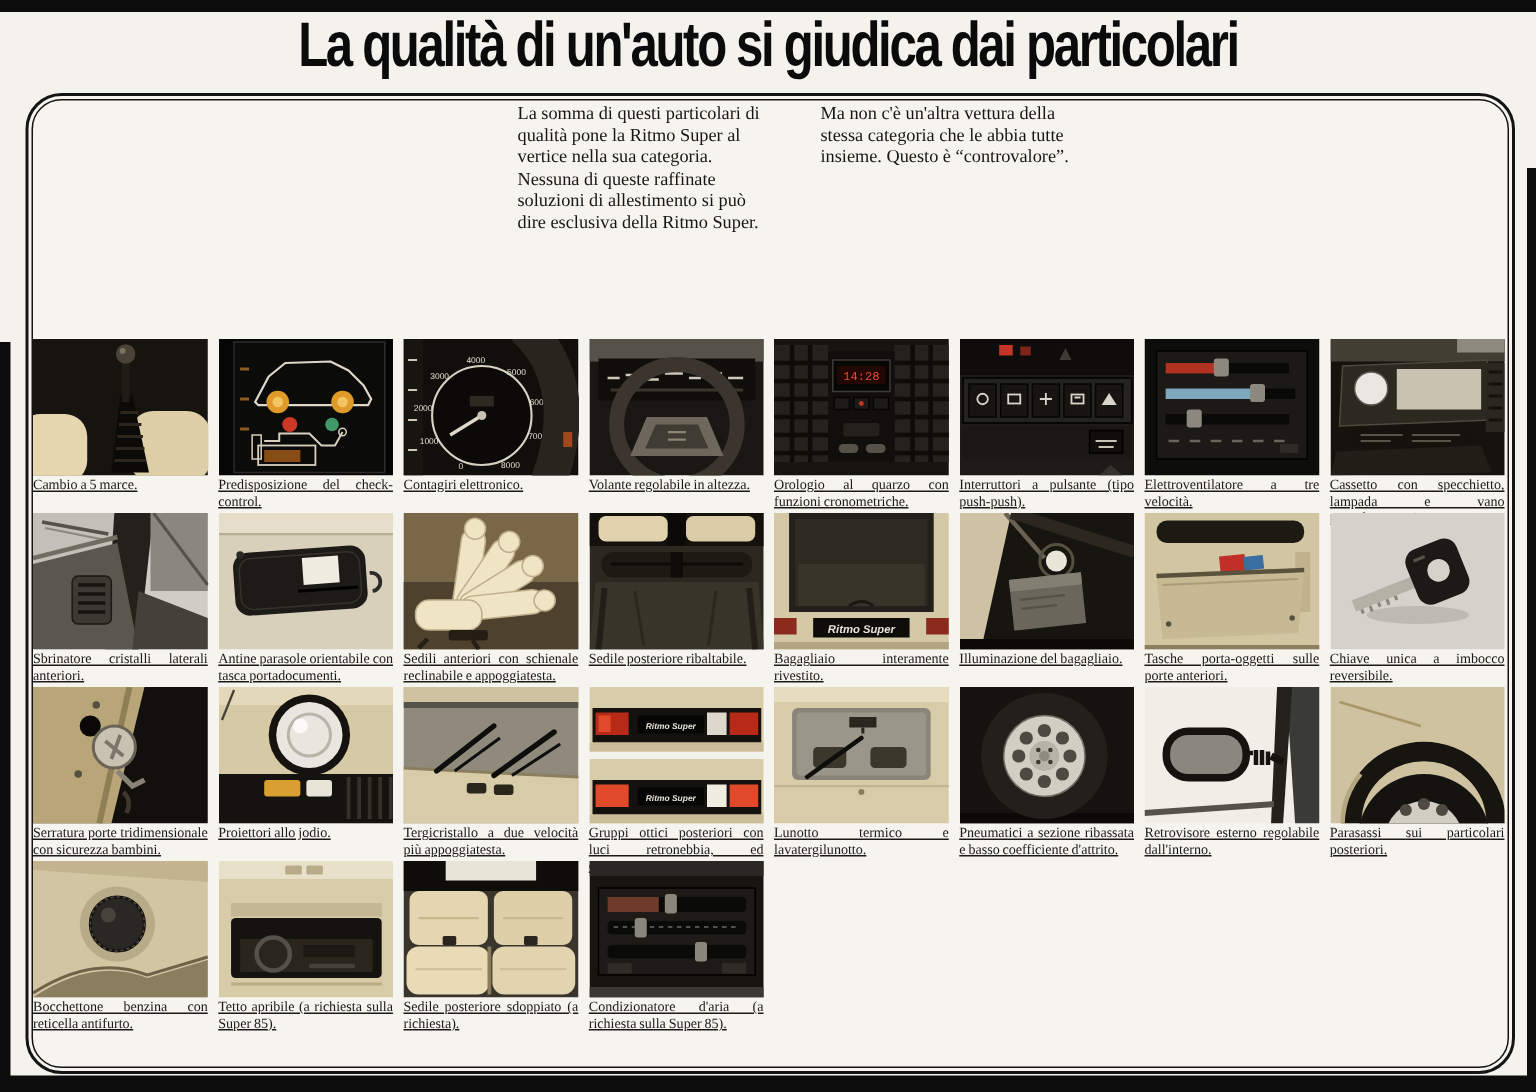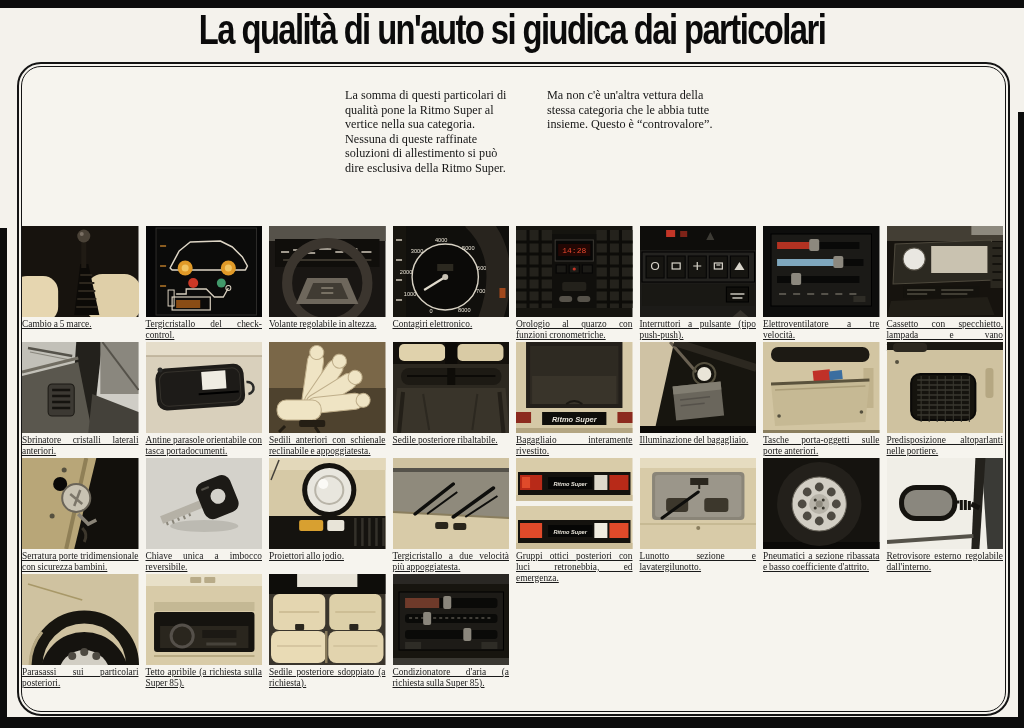--- a/index.html
+++ b/index.html
@@ -15,21 +15,21 @@
     position:absolute;left:0;top:6px;width:1024px;margin:0;text-align:center;
     font-family:"Liberation Sans",sans-serif;font-weight:700;font-size:42px;
     letter-spacing:-2px;transform:scaleX(.78);transform-origin:center;color:#0b0b0b;white-space:nowrap;
   }
   .frame{
     position:absolute;left:17px;top:62px;right:14px;bottom:12px;
     border:2px solid #141414;border-radius:24px;background:#f6f4ee;
   }
   .frame-inner{position:absolute;inset:2px;border:1px solid #141414;border-radius:20px;}
   .intro{
-    position:absolute;left:345px;top:88px;width:380px;display:flex;gap:30px;
+    position:absolute;left:345px;top:68px;width:380px;display:flex;gap:30px;
     font-size:12.2px;line-height:14.6px;
   }
   .intro p{margin:0;width:172px;}
   .grid{
     position:absolute;left:22px;top:226px;width:981px;
     display:grid;grid-template-columns:repeat(8,1fr);column-gap:7px;
   }
   figure{margin:0;padding:0;height:116px;}
   .photo{width:100%;height:91px;display:block;}
   figcaption{
@@ -83,36 +83,21 @@
       <circle cx="82" cy="42" r="7.5" fill="#e09a28"></circle>
         <circle cx="82" cy="42" r="3.5" fill="#f2c562"></circle>
       <circle cx="47" cy="57" r="5" fill="#cc3826"></circle>
       <circle cx="75" cy="57" r="4.5" fill="#41996a"></circle>
       <path d="M30,68 h10 v-5 h20 l8,8 h9 l5,-9" fill="none" stroke="#d8cfbe" stroke-width="1.3"></path>
       <circle cx="82" cy="62" r="2.5" fill="none" stroke="#d8cfbe"></circle>
       <rect x="26" y="71" width="38" height="13" fill="none" stroke="#d8cfbe" stroke-width="1.2"></rect>
       <rect x="30" y="74" width="24" height="8" fill="#a05818" opacity=".85"></rect>
       <rect x="22" y="64" width="6" height="16" fill="none" stroke="#d8cfbe"></rect>
     </svg>
-    <figcaption>Tergicristallo del check-control.</figcaption>
-  </figure>
-
-  <figure>
-    <svg class="photo" viewBox="0 0 116 91" preserveAspectRatio="none">
-      <rect width="116" height="91" fill="#191613"></rect>
-      <rect x="0" y="0" width="116" height="15" fill="#56524a"></rect>
-      <rect x="6" y="13" width="104" height="28" fill="#100e0b"></rect>
-      <path d="M12,26 h8 M24,24 h10 M38,27 h8 M50,23 h12 M66,26 h8 M78,23 h10 M92,26 h10" stroke="#cfc8ba" stroke-width="1.6"></path>
-      <path d="M14,34 h88" stroke="#3a352c" stroke-width="2"></path>
-      <circle cx="58" cy="57" r="40" fill="none" stroke="#3b352e" stroke-width="10"></circle>
-      <path d="M38,52 L78,52 89,78 27,78 Z" fill="#6e675c"></path>
-      <path d="M44,57 L72,57 79,73 37,73 Z" fill="#403b33"></path>
-      <path d="M52,62 h12 M52,67 h12" stroke="#8b8476" stroke-width="1.5"></path>
-    </svg>
-    <figcaption>Volante regolabile in altezza.</figcaption>
+    <figcaption>Predisposizione del check-control.</figcaption>
   </figure>
 
   <figure>
     <svg class="photo" viewBox="0 0 116 91" preserveAspectRatio="none">
       <rect width="116" height="91" fill="#100f0c"></rect>
       <rect x="0" y="0" width="13" height="91" fill="#17150f"></rect>
       <path d="M3,14 h6 M3,34 h6 M3,54 h6 M3,74 h6" stroke="#cfc8ba" stroke-width="1.4"></path>
       <circle cx="52" cy="51" r="33" fill="#0b0a08" stroke="#d8d2c4" stroke-width="1.4"></circle>
       <rect x="44" y="38" width="16" height="7" fill="#2c2920"></rect>
       <line x1="52" y1="51" x2="31" y2="64" stroke="#e0dacc" stroke-width="2.2"></line>
@@ -125,20 +110,35 @@
         <text x="48" y="16">4000</text>
         <text x="75" y="24">5000</text>
         <text x="90" y="44">6000</text>
         <text x="89" y="67">7000</text>
         <text x="71" y="86">8000</text>
       </g>
       <path d="M80,-8 C110,20 110,58 96,96" fill="none" stroke="#28241e" stroke-width="24"></path>
       <rect x="106" y="62" width="6" height="10" fill="#a0481c"></rect>
     </svg>
     <figcaption>Contagiri elettronico.</figcaption>
+  </figure>
+
+  <figure>
+    <svg class="photo" viewBox="0 0 116 91" preserveAspectRatio="none">
+      <rect width="116" height="91" fill="#191613"></rect>
+      <rect x="0" y="0" width="116" height="15" fill="#56524a"></rect>
+      <rect x="6" y="13" width="104" height="28" fill="#100e0b"></rect>
+      <path d="M12,26 h8 M24,24 h10 M38,27 h8 M50,23 h12 M66,26 h8 M78,23 h10 M92,26 h10" stroke="#cfc8ba" stroke-width="1.6"></path>
+      <path d="M14,34 h88" stroke="#3a352c" stroke-width="2"></path>
+      <circle cx="58" cy="57" r="40" fill="none" stroke="#3b352e" stroke-width="10"></circle>
+      <path d="M38,52 L78,52 89,78 27,78 Z" fill="#6e675c"></path>
+      <path d="M44,57 L72,57 79,73 37,73 Z" fill="#403b33"></path>
+      <path d="M52,62 h12 M52,67 h12" stroke="#8b8476" stroke-width="1.5"></path>
+    </svg>
+    <figcaption>Volante regolabile in altezza.</figcaption>
   </figure>
 
   <figure>
     <svg class="photo" viewBox="0 0 116 91" preserveAspectRatio="none">
       <rect width="116" height="91" fill="#15140f"></rect>
       <rect x="0" y="4" width="36" height="78" fill="#24221c"></rect>
       <rect x="80" y="4" width="36" height="78" fill="#24221c"></rect>
       <path d="M0,16 h36 M0,28 h36 M0,40 h36 M0,52 h36 M0,64 h36 M0,76 h36 M80,16 h36 M80,28 h36 M80,40 h36 M80,52 h36 M80,64 h36 M80,76 h36" stroke="#0d0c09" stroke-width="3"></path>
       <path d="M12,4 v78 M24,4 v78 M92,4 v78 M104,4 v78" stroke="#0d0c09" stroke-width="3"></path>
       <rect x="36" y="8" width="44" height="74" fill="#100f0c"></rect>
@@ -350,63 +350,50 @@
       <path d="M8,42 L106,38 102,80 12,84 Z" fill="#c6b994"></path>
       <path d="M8,42 L106,38" stroke="#5a523c" stroke-width="3"></path>
       <path d="M12,48 L102,44" stroke="#ab9d78" stroke-width="1.5"></path>
       <circle cx="16" cy="74" r="1.8" fill="#55503f"></circle>
       <circle cx="98" cy="70" r="1.8" fill="#55503f"></circle>
       <rect x="0" y="88" width="116" height="3" fill="#8a7e5e"></rect>
     </svg>
     <figcaption>Tasche porta-oggetti sulle porte anteriori.</figcaption>
   </figure>
 
-  <figure>
-    <svg class="photo" viewBox="0 0 116 91" preserveAspectRatio="none">
-      <rect width="116" height="91" fill="#cfc2a0"></rect>
-      <rect x="0" y="0" width="116" height="8" fill="#1a1812"></rect>
-      <rect x="6" y="1" width="34" height="9" rx="4" fill="#2c2820"></rect>
-      <circle cx="10" cy="20" r="2" fill="#55503f"></circle>
-      <rect x="98" y="26" width="8" height="30" rx="3" fill="#b5a782"></rect>
-      <rect x="24" y="32" width="64" height="46" rx="9" fill="#15130e" stroke="#0a0908" stroke-width="2"></rect>
-      <path d="M30,38 h52 M30,43 h52 M30,48 h52 M30,53 h52 M30,58 h52 M30,63 h52 M30,68 h52 M30,73 h52" stroke="#3a3830" stroke-width="1.4"></path>
-      <path d="M34,34 v46 M42,34 v46 M50,34 v46 M58,34 v46 M66,34 v46 M74,34 v46 M82,34 v46" stroke="#3a3830" stroke-width="1"></path>
-    </svg>
-    <figcaption>Predisposizione altoparlanti nelle portiere.</figcaption>
+
+  <figure>
+    <svg class="photo" viewBox="0 0 116 91" preserveAspectRatio="none">
+      <rect width="116" height="91" fill="#d4d2cb"></rect>
+      <ellipse cx="58" cy="68" rx="34" ry="6" fill="#bcbab2"></ellipse>
+      <g transform="rotate(-22 55 45)">
+        <rect x="12" y="42" width="46" height="8" fill="#b5b1a6"></rect>
+        <path d="M16,50 v3 M22,50 v4 M28,50 v3 M34,50 v4 M40,50 v3" stroke="#8a867a" stroke-width="2"></path>
+        <rect x="54" y="26" width="36" height="39" rx="9" fill="#1c1a16"></rect>
+        <circle cx="73" cy="45" r="7.5" fill="#d4d2cb"></circle>
+        <path d="M60,33 h8" stroke="#55524a" stroke-width="2"></path>
+      </g>
+    </svg>
+    <figcaption>Chiave unica a imbocco reversibile.</figcaption>
   </figure>
 
   <figure>
     <svg class="photo" viewBox="0 0 116 91" preserveAspectRatio="none">
       <rect width="116" height="91" fill="#12100c"></rect>
       <path d="M0,0 L74,0 52,91 0,91 Z" fill="#b8a678"></path>
       <path d="M64,0 L44,91" stroke="#8f7f56" stroke-width="4"></path>
       <circle cx="38" cy="26" r="7" fill="#0a0908"></circle>
       <circle cx="54" cy="40" r="14" fill="#c8c2b2" stroke="#6a6458" stroke-width="2"></circle>
       <path d="M48,36 l12,10 M58,32 l-6,16" stroke="#7c766a" stroke-width="2.5"></path>
       <path d="M56,56 l10,10 8,-4" fill="none" stroke="#8a8478" stroke-width="3.5"></path>
       <circle cx="30" cy="58" r="2.5" fill="#55503f"></circle>
       <circle cx="42" cy="12" r="2.5" fill="#55503f"></circle>
       <path d="M60,70 q6,6 2,14" fill="none" stroke="#3d372c" stroke-width="3"></path>
     </svg>
     <figcaption>Serratura porte tridimensionale con sicurezza bambini.</figcaption>
-  </figure>
-
-  <figure>
-    <svg class="photo" viewBox="0 0 116 91" preserveAspectRatio="none">
-      <rect width="116" height="91" fill="#d4d2cb"></rect>
-      <ellipse cx="58" cy="68" rx="34" ry="6" fill="#bcbab2"></ellipse>
-      <g transform="rotate(-22 55 45)">
-        <rect x="12" y="42" width="46" height="8" fill="#b5b1a6"></rect>
-        <path d="M16,50 v3 M22,50 v4 M28,50 v3 M34,50 v4 M40,50 v3" stroke="#8a867a" stroke-width="2"></path>
-        <rect x="54" y="26" width="36" height="39" rx="9" fill="#1c1a16"></rect>
-        <circle cx="73" cy="45" r="7.5" fill="#d4d2cb"></circle>
-        <path d="M60,33 h8" stroke="#55524a" stroke-width="2"></path>
-      </g>
-    </svg>
-    <figcaption>Chiave unica a imbocco reversibile.</figcaption>
   </figure>
 
   <figure>
     <svg class="photo" viewBox="0 0 116 91" preserveAspectRatio="none">
       <rect width="116" height="91" fill="#d6c9a6"></rect>
       <rect x="0" y="0" width="116" height="12" fill="#e3d8ba"></rect>
       <path d="M10,2 L2,22" stroke="#44403a" stroke-width="1.5"></path>
       <circle cx="60" cy="32" r="27" fill="#15130f"></circle>
       <circle cx="60" cy="32" r="22" fill="#e8e6de"></circle>
       <circle cx="60" cy="32" r="14" fill="none" stroke="#b8b4a8" stroke-width="2"></circle>
@@ -471,21 +458,21 @@
       <rect x="12" y="14" width="92" height="48" rx="4" fill="#8a8578"></rect>
       <rect x="15" y="17" width="86" height="42" rx="3" fill="#9b968a"></rect>
       <rect x="50" y="20" width="18" height="7" fill="#2a261e"></rect>
       <path d="M59,27 v4" stroke="#2a261e" stroke-width="2"></path>
       <rect x="26" y="40" width="22" height="14" rx="3" fill="#3c372c"></rect>
       <rect x="64" y="40" width="24" height="14" rx="3" fill="#3c372c"></rect>
       <path d="M22,60 L58,34" stroke="#0e0e0c" stroke-width="3" stroke-linecap="round"></path>
       <circle cx="58" cy="70" r="2" fill="#8a7e5e"></circle>
       <path d="M0,66 h116" stroke="#c2b48e" stroke-width="1.5"></path>
     </svg>
-    <figcaption>Lunotto sezione e lavatergilunotto.</figcaption>
+    <figcaption>Lunotto termico e lavatergilunotto.</figcaption>
   </figure>
 
 
   <figure>
     <svg class="photo" viewBox="0 0 116 91" preserveAspectRatio="none">
       <rect width="116" height="91" fill="#15130f"></rect>
       <rect x="0" y="84" width="116" height="7" fill="#0b0a08"></rect>
       <circle cx="56" cy="46" r="42" fill="#23201b"></circle>
       <circle cx="56" cy="46" r="27" fill="#d2cec4" stroke="#6e6a60"></circle>
       <g fill="#4e4a42">
@@ -532,20 +519,33 @@
         <circle cx="62" cy="78" r="4"></circle>
           <circle cx="50" cy="82" r="4"></circle>
           <circle cx="74" cy="82" r="4"></circle>
       </g>
       <path d="M14,91 A48,48 0 0 1 110,91" fill="none" stroke="#17150f" stroke-width="13"></path>
       <path d="M8,91 A54,54 0 0 1 20,58" fill="none" stroke="#b5a782" stroke-width="3"></path>
     </svg>
     <figcaption>Parasassi sui particolari posteriori.</figcaption>
   </figure>
 
+  <figure>
+    <svg class="photo" viewBox="0 0 116 91" preserveAspectRatio="none">
+      <rect width="116" height="91" fill="#d2c5a2"></rect>
+      <path d="M0,0 h116 v14 L0,6 Z" fill="#c2b48e"></path>
+      <circle cx="56" cy="42" r="25" fill="#b8ab88"></circle>
+      <circle cx="56" cy="42" r="18" fill="#2a2824" stroke="#15130f" stroke-width="2"></circle>
+      <circle cx="56" cy="42" r="18" fill="none" stroke="#4e4a42" stroke-width="1" stroke-dasharray="2 2"></circle>
+      <circle cx="50" cy="36" r="5" fill="#46433c"></circle>
+      <path d="M0,91 Q40,64 76,78 L116,66 116,91 Z" fill="#8a7e5e"></path>
+      <path d="M0,88 Q40,62 76,76 L116,64" fill="none" stroke="#6e6348" stroke-width="2"></path>
+    </svg>
+    <figcaption>Bocchettone benzina con reticella antifurto.</figcaption>
+  </figure>
 
   <figure>
     <svg class="photo" viewBox="0 0 116 91" preserveAspectRatio="none">
       <rect width="116" height="91" fill="#d8cba8"></rect>
       <rect x="0" y="0" width="116" height="12" fill="#e8e0c8"></rect>
       <rect x="44" y="3" width="11" height="6" rx="1" fill="#b8ab88"></rect>
       <rect x="58" y="3" width="11" height="6" rx="1" fill="#b8ab88"></rect>
       <rect x="8" y="28" width="100" height="9" fill="#c4b894"></rect>
       <rect x="8" y="38" width="100" height="40" rx="3" fill="#15130f"></rect>
       <rect x="14" y="52" width="88" height="22" fill="#2a261e"></rect>

